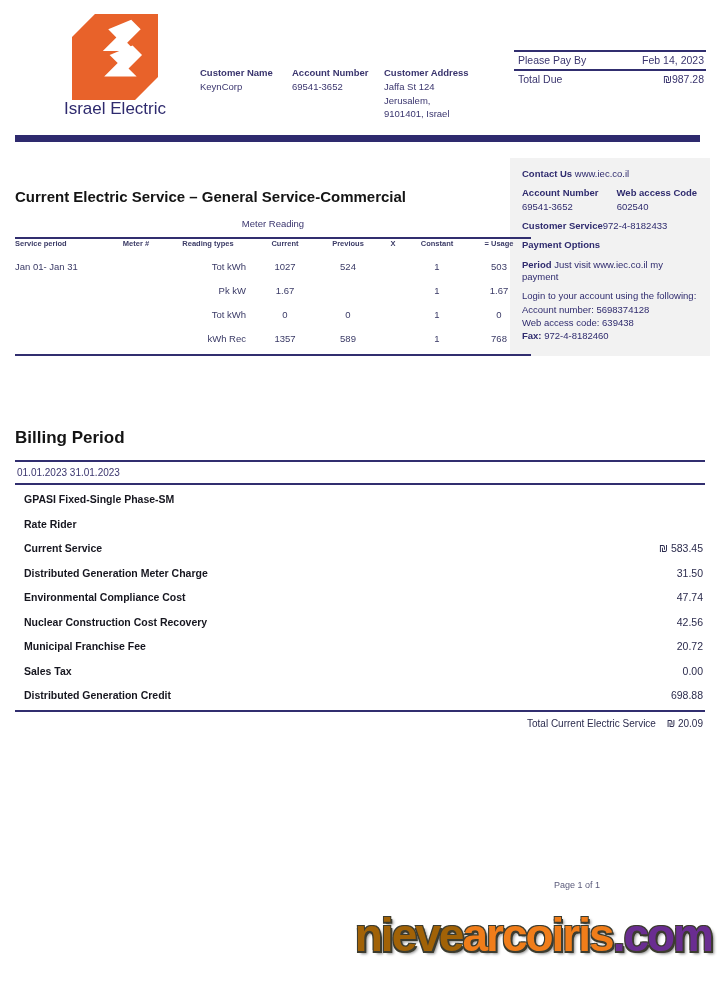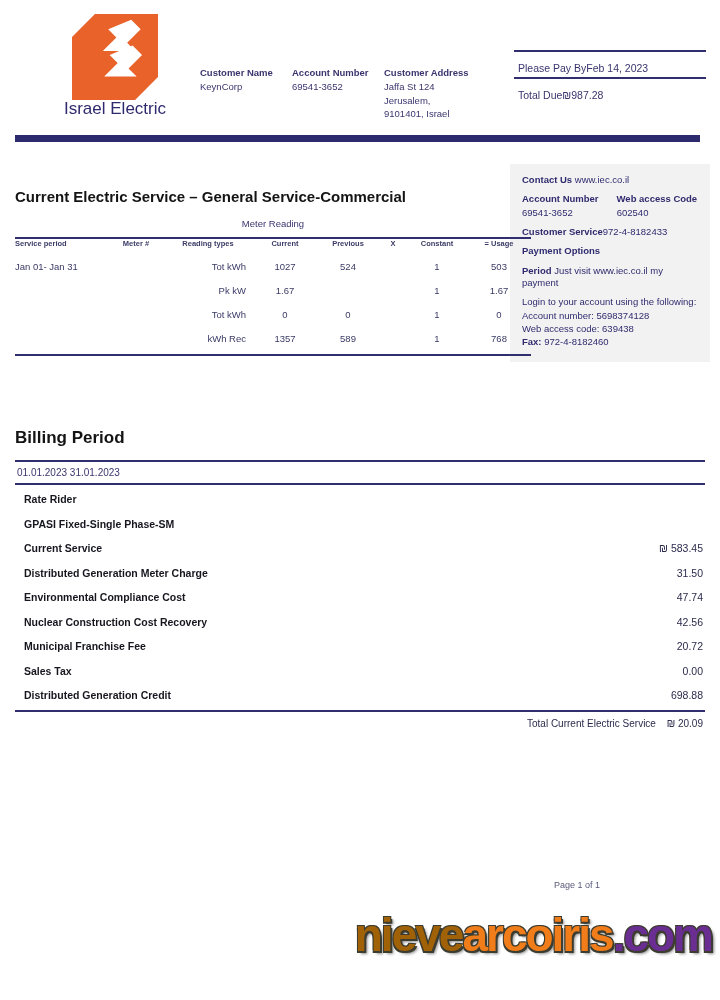--- a/index.html
+++ b/index.html
@@ -14,27 +14,27 @@
   .logo-eng { font-size:17px; color:#2e2a6e; line-height:1.1; }
 
   .cust-info { position:absolute; left:200px; top:66px; display:flex; gap:4px; color:#3a356e; font-size:9.5px; line-height:1.45; }
   .cust-col { }
   .cust-col .lbl { font-weight:bold; }
   .col-name { width:88px; }
   .col-acct { width:88px; }
   .col-addr { width:95px; }
 
   .paybox { position:absolute; left:514px; top:50px; width:192px; color:#3a356e; font-size:10.5px; }
-  .paybox .row { display:flex; padding:10px 2px 3px 4px; }
+  .paybox .row { display:flex; justify-content:space-between; padding:2px 2px 3px 4px; }
   .paybox .row1 { border-top:2px solid #312e6f; border-bottom:2px solid #312e6f; }
 
   .header-rule { position:absolute; left:15px; top:135px; width:685px; height:7px; background:#2e2a6e; }
 
   
-  .contact-box { position:absolute; left:510px; top:164px; width:200px; background:#f2f2f2; padding:10px 12px 12px 12px; font-size:9.5px; color:#2f2b6e; line-height:1.3; }
+  .contact-box { position:absolute; left:510px; top:158px; width:200px; background:#f2f2f2; padding:10px 12px 12px 12px; font-size:9.5px; color:#2f2b6e; line-height:1.3; }
   .contact-box .entry { margin-bottom:7px; }
   .contact-box .b { font-weight:bold; }
   .contact-box .cols { display:flex; gap:18px; }
   .contact-box .tight { margin-bottom:1px; }
 
   
   .service { position:absolute; left:15px; top:188px; width:516px; }
   .service-title { font-size:15px; font-weight:bold; color:#141414; }
   .meter-title { text-align:center; font-size:9.5px; color:#3a356e; margin-top:13px; }
   .rule2 { border:none; height:2px; background:#312e6f; margin-top:8px; }
@@ -197,25 +197,25 @@
     <hr class="rule2 rule-bottom">
   </section>
 
   <section class="billing">
     <div class="billing-title">Billing Period</div>
     <hr class="hr-thin">
     <div class="period">01.01.2023 31.01.2023</div>
     <hr class="hr-med">
     <div class="bill-rows">
       <div class="bill-row">
+        <span class="bl">GPASI Fixed-Single Phase-SM</span>
+        <span class="bv"></span>
+      </div>
+      <div class="bill-row">
         <span class="bl">Rate Rider</span>
-        <span class="bv"></span>
-      </div>
-      <div class="bill-row">
-        <span class="bl">GPASI Fixed-Single Phase-SM</span>
         <span class="bv"></span>
       </div>
       <div class="bill-row">
         <span class="bl">Current Service</span>
         <span class="bv">₪ 583.45</span>
       </div>
       <div class="bill-row">
         <span class="bl">Distributed Generation Meter Charge</span>
         <span class="bv">31.50</span>
       </div>

